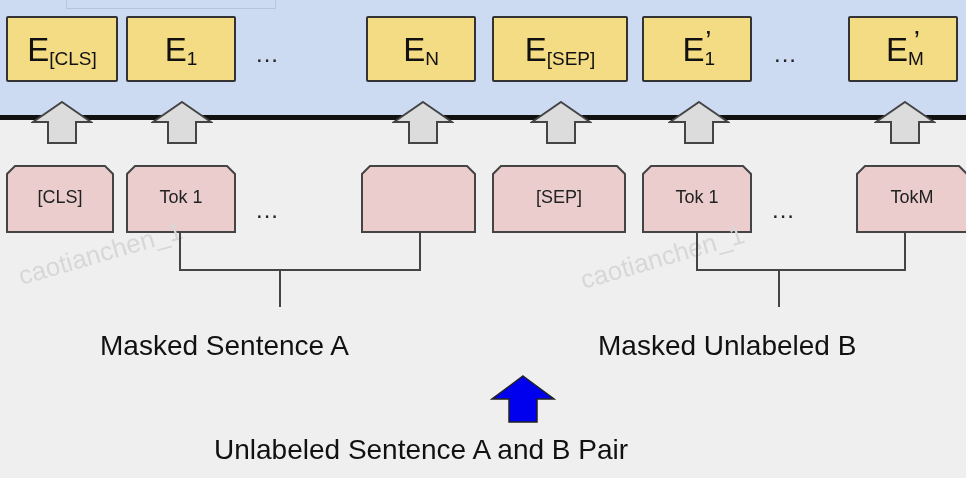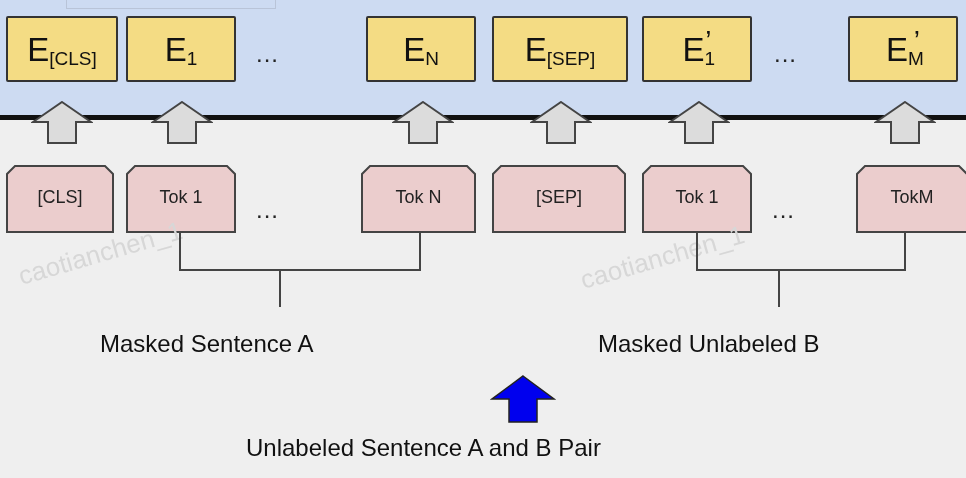--- a/index.html
+++ b/index.html
@@ -11,21 +11,21 @@
   .emb .E { font-size:33px; line-height:1; }
   .emb .sub { font-size:19px; position:relative; top:10px; }
   .emb .prime { font-size:28px; position:relative; top:-8px; margin-left:-10px; }
   .dots { position:absolute; font-size:24px; color:#222; letter-spacing:1px; }
   .arrow { position:absolute; top:101px; width:62px; height:44px; }
   .tok { position:absolute; top:165px; height:68px; }
   .tok-label { position:absolute; left:0; right:0; top:22px; text-align:center; font-size:18px; color:#222; }
   .wm { position:absolute; font-size:26px; color:#d7d7d7; transform:rotate(-16deg); white-space:nowrap; }
   .connector { position:absolute; border:2px solid #444; border-top:none; }
   .stem { position:absolute; width:2px; background:#444; }
-  .big-text { position:absolute; font-size:24px; color:#111; white-space:nowrap; }
+  .big-text { position:absolute; font-size:28px; color:#111; white-space:nowrap; }
   .blue-arrow { position:absolute; left:490px; top:375px; width:66px; height:48px; }
 </style>
 </head>
 <body>
 
 <div class="top-band">
   <div class="faint-shape"></div>
 </div>
 <div class="divider"></div>
 
@@ -87,21 +87,20 @@
   <svg width="110" height="68" viewBox="0 0 110 68" style="position:absolute;left:0;top:0;">
       <polygon points="9,1 101,1 109,9 109,67 1,67 1,9" fill="#ebcdcd" stroke="#444" stroke-width="2"></polygon>
     </svg>
   <div class="tok-label">Tok 1</div>
 </div>
 <div class="dots" style="left:256px;top:196px;">...</div>
 <div class="tok" style="left:361px;width:115px;">
   <svg width="115" height="68" viewBox="0 0 115 68" style="position:absolute;left:0;top:0;">
       <polygon points="9,1 106,1 114,9 114,67 1,67 1,9" fill="#ebcdcd" stroke="#444" stroke-width="2"></polygon>
     </svg>
-  <div class="tok-label">Tok N</div>
 </div>
 <div class="tok" style="left:492px;width:134px;">
   <svg width="134" height="68" viewBox="0 0 134 68" style="position:absolute;left:0;top:0;">
       <polygon points="9,1 125,1 133,9 133,67 1,67 1,9" fill="#ebcdcd" stroke="#444" stroke-width="2"></polygon>
     </svg>
   <div class="tok-label">[SEP]</div>
 </div>
 <div class="tok" style="left:642px;width:110px;">
   <svg width="110" height="68" viewBox="0 0 110 68" style="position:absolute;left:0;top:0;">
       <polygon points="9,1 101,1 109,9 109,67 1,67 1,9" fill="#ebcdcd" stroke="#444" stroke-width="2"></polygon>
@@ -124,13 +123,13 @@
 <div class="connector" style="left:696px;top:233px;width:206px;height:36px;"></div>
 <div class="stem" style="left:778px;top:269px;height:38px;"></div>
 
 <div class="big-text" style="left:100px;top:330px;">Masked Sentence A</div>
 <div class="big-text" style="left:598px;top:330px;">Masked Unlabeled B</div>
 
 <svg class="blue-arrow" viewBox="0 0 66 48">
     <polygon points="33,1 64,24 47,24 47,47 19,47 19,24 2,24" fill="#0000ee" stroke="#222" stroke-width="1.5"></polygon>
   </svg>
 
-<div class="big-text" style="left:214px;top:434px;margin-left:32px;">Unlabeled Sentence A and B Pair</div>
+<div class="big-text" style="left:214px;top:434px;">Unlabeled Sentence A and B Pair</div>
 
 </body></html>

